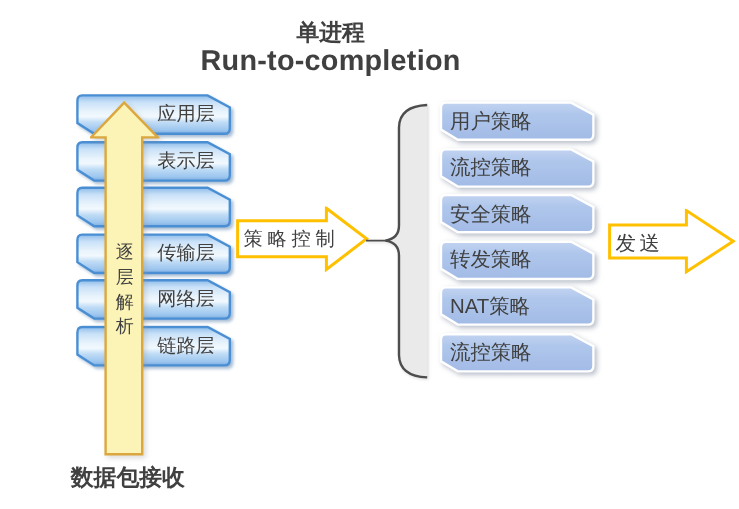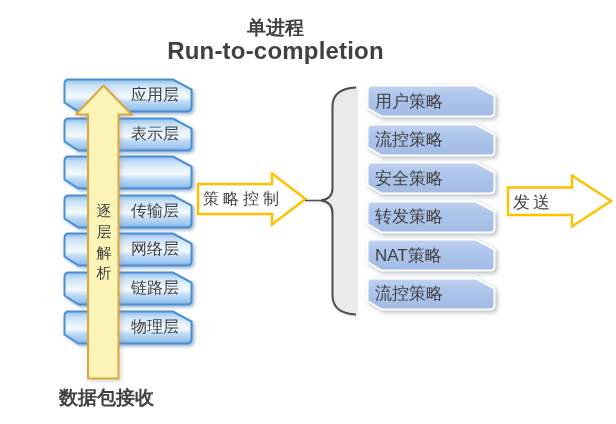--- a/index.html
+++ b/index.html
@@ -110,26 +110,20 @@
     <span class="box-label">网络层</span>
   </div>
 
   <div class="osi-box">
     <svg width="130" height="35" viewBox="0 0 130 35">
       <path d="M 5.5 1.5 L 110 1.5 L 128.5 11.5 L 128.5 29 Q 128.5 33.5 124 33.5 L 15.5 33.5 L 1.5 24.5 L 1.5 6 Q 1.5 1.5 5.5 1.5 Z" fill="url(#gradOsi)" stroke-width="2" stroke="#4a8fd4"></path>
     </svg>
     <span class="box-label">链路层</span>
   </div>
 
-  <div class="osi-box">
-    <svg width="130" height="35" viewBox="0 0 130 35">
-      <path d="M 5.5 1.5 L 110 1.5 L 128.5 11.5 L 128.5 29 Q 128.5 33.5 124 33.5 L 15.5 33.5 L 1.5 24.5 L 1.5 6 Q 1.5 1.5 5.5 1.5 Z" fill="url(#gradOsi)" stroke-width="2" stroke="#4a8fd4"></path>
-    </svg>
-    <span class="box-label">物理层</span>
-  </div>
 </div>
 
   <svg class="up-arrow" width="58" height="297" viewBox="0 0 58 297">
     <path d="M 28.5 1.5 L 56.5 30.5 L 43.5 30.5 L 43.5 294.5 L 13 294.5 L 13 30.5 L 0.8 30.5 Z" stroke-width="2" stroke-linejoin="miter" fill="#fbf4b6" stroke="#dca73e"></path>
   </svg>
   <div class="vertical-label">逐层解析</div>
   <div class="receive-caption">数据包接收</div>
 
   <svg class="policy-arrow" width="112" height="55" viewBox="0 0 112 55">
     <path d="M 2 12 L 76 12 L 76 1.5 L 109.5 27 L 76 52.5 L 76 42 L 2 42 Z" fill="#ffffff" stroke-width="2.5" stroke-linejoin="miter" stroke="#ffc000"></path>

